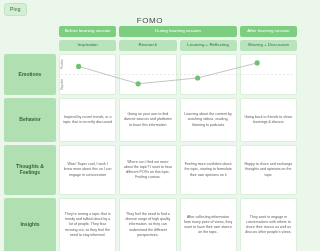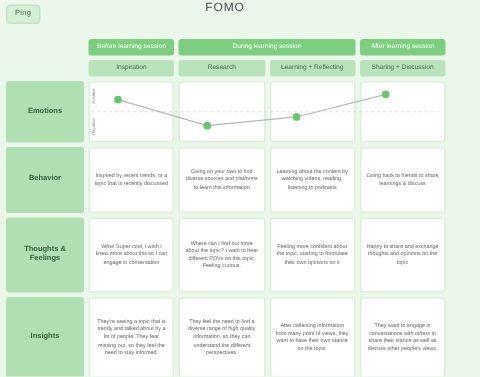--- a/index.html
+++ b/index.html
@@ -13,21 +13,21 @@
 
   .ping-badge {
     position: absolute; left: 4px; top: 3px;
     background: #d5eed6; color: #3c6b41;
     font-size: 5px; line-height: 1;
     padding: 3px 5px; border-radius: 3px;
     border: 1px solid #c2e3c4;
     letter-spacing: .2px;
   }
   .title {
-    position: absolute; left: 0; right: 0; top: 0;
+    position: absolute; left: 0; right: 0; top: 16px;
     text-align: center; font-size: 8px; color: #4a4a4a;
     letter-spacing: .6px;
   }
 
   .grid {
     position: absolute; left: 4px; top: 26px; right: 3px; bottom: 2px;
     display: grid;
     grid-template-columns: 52px 1fr 1fr 1fr 1fr;
     grid-template-rows: 11px 11px 41px 44px 50px 54px;
     gap: 3px 3px;

